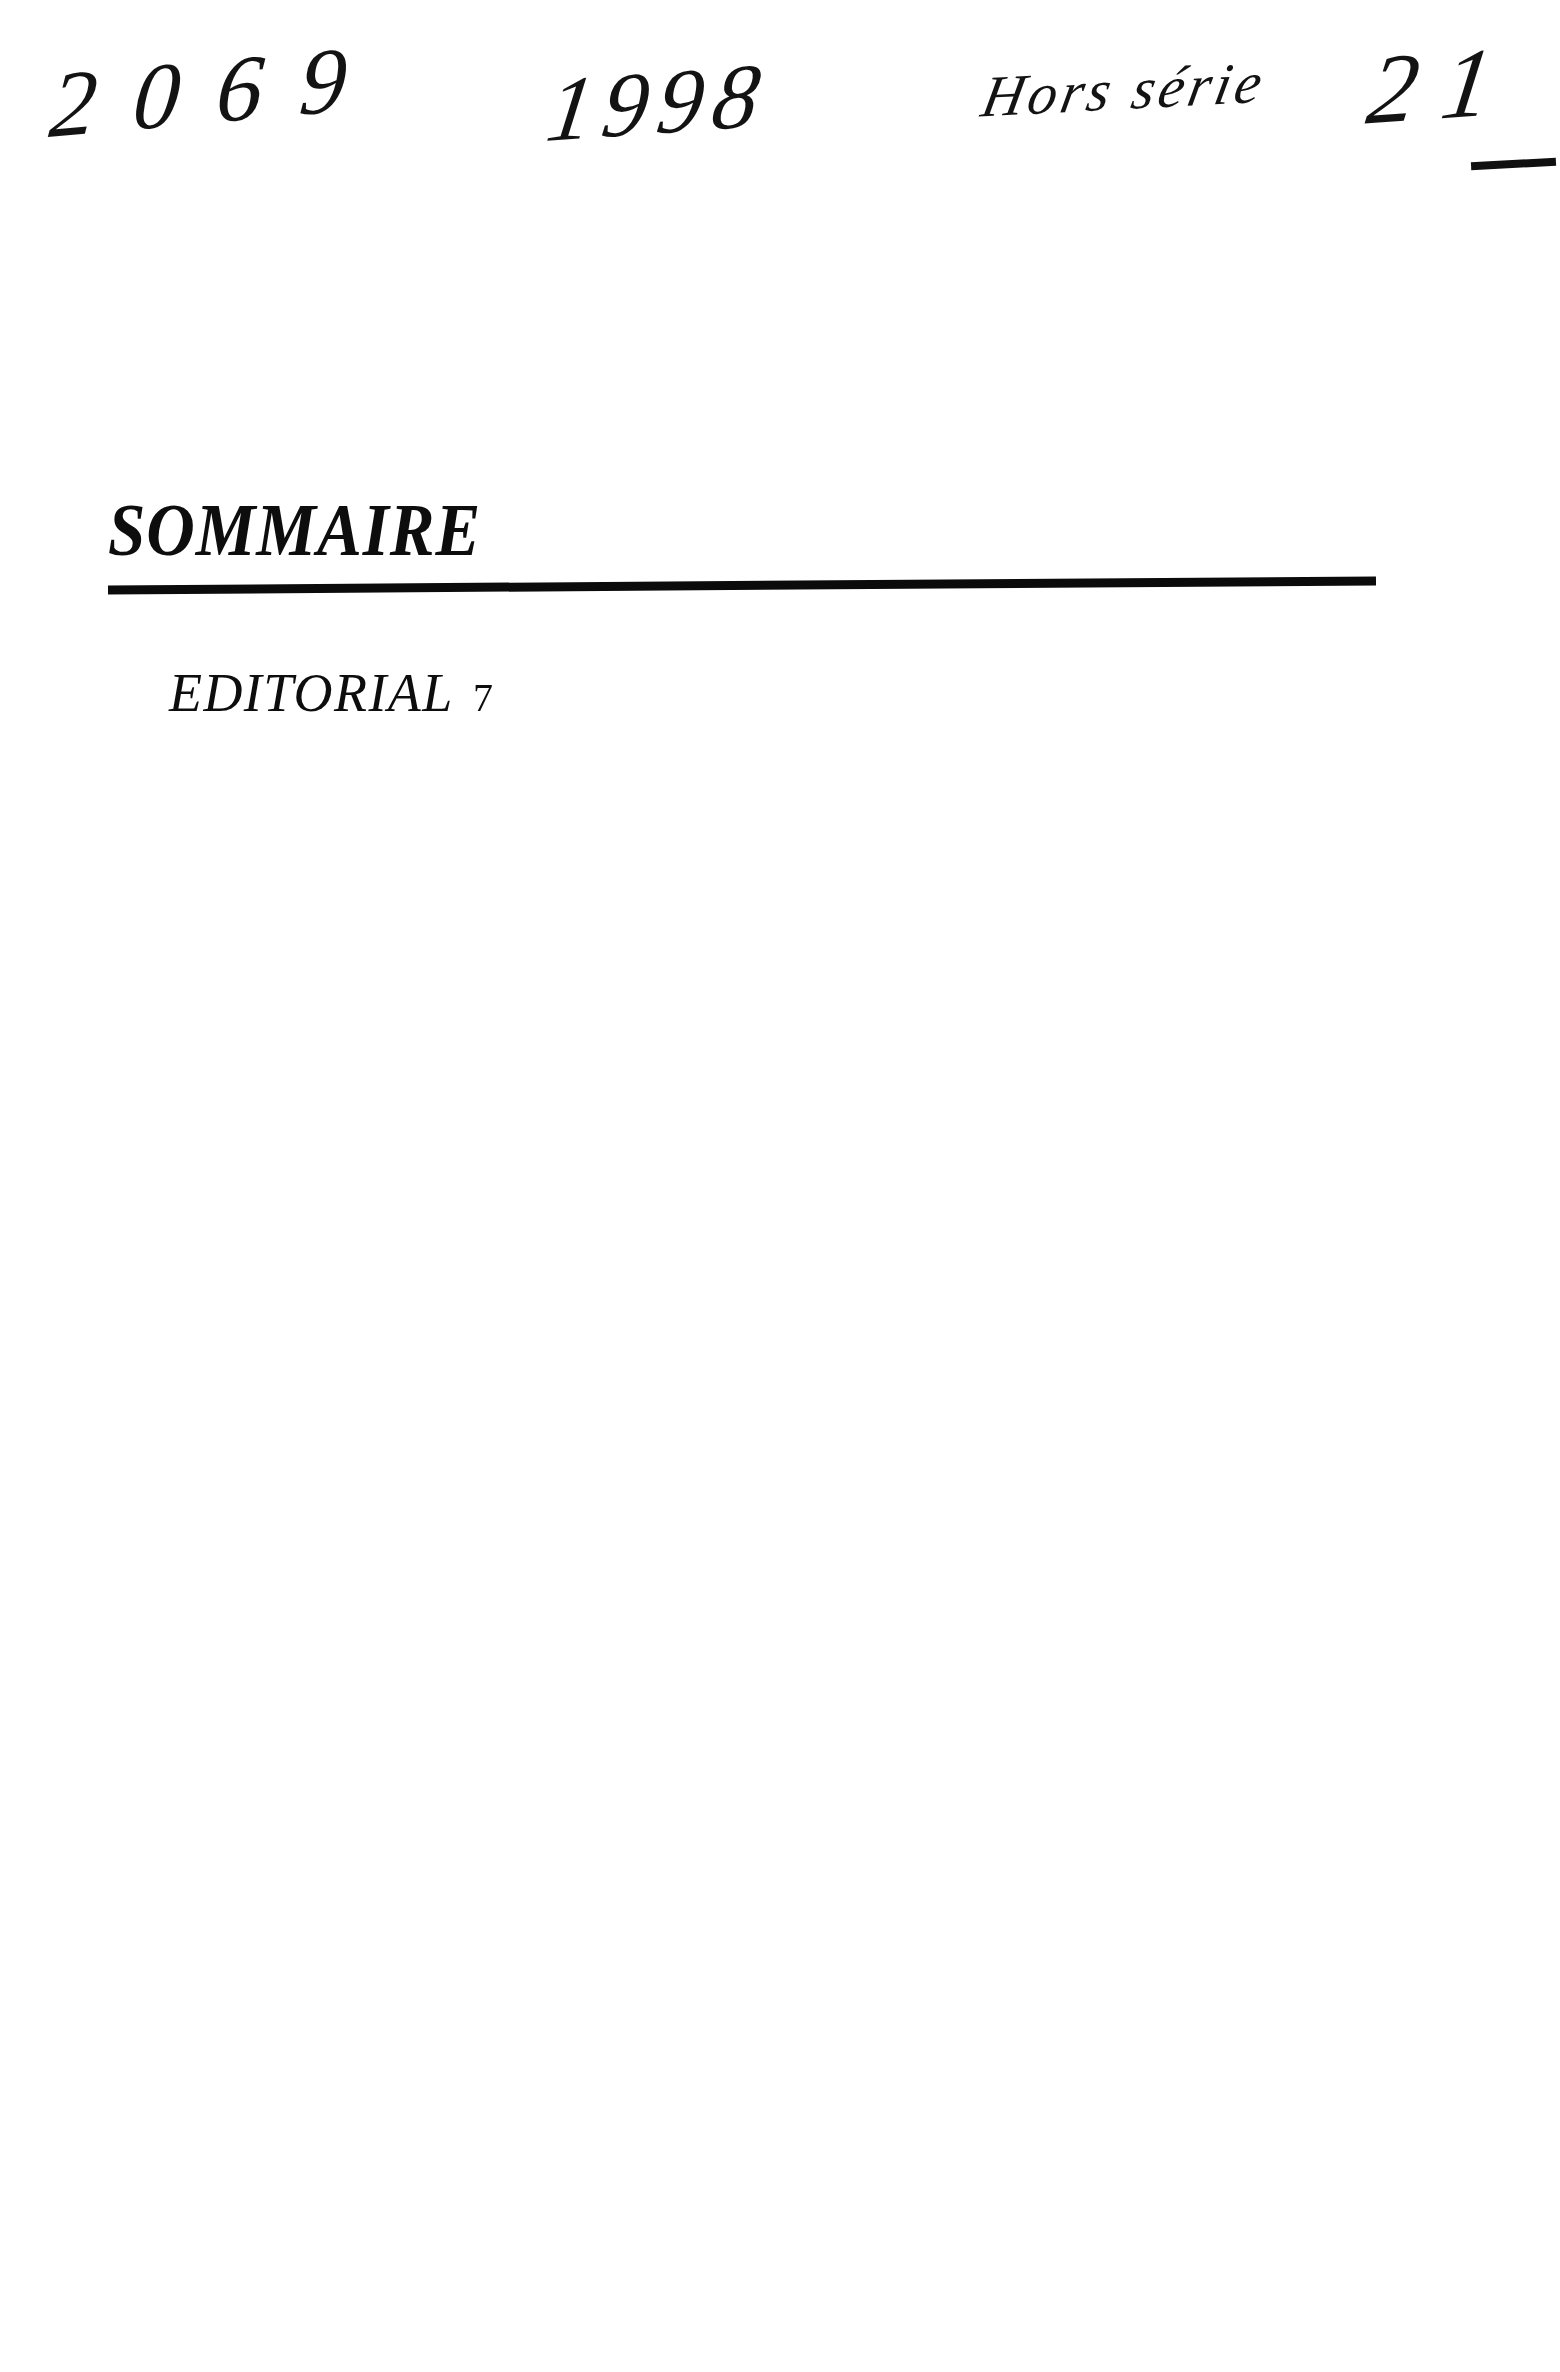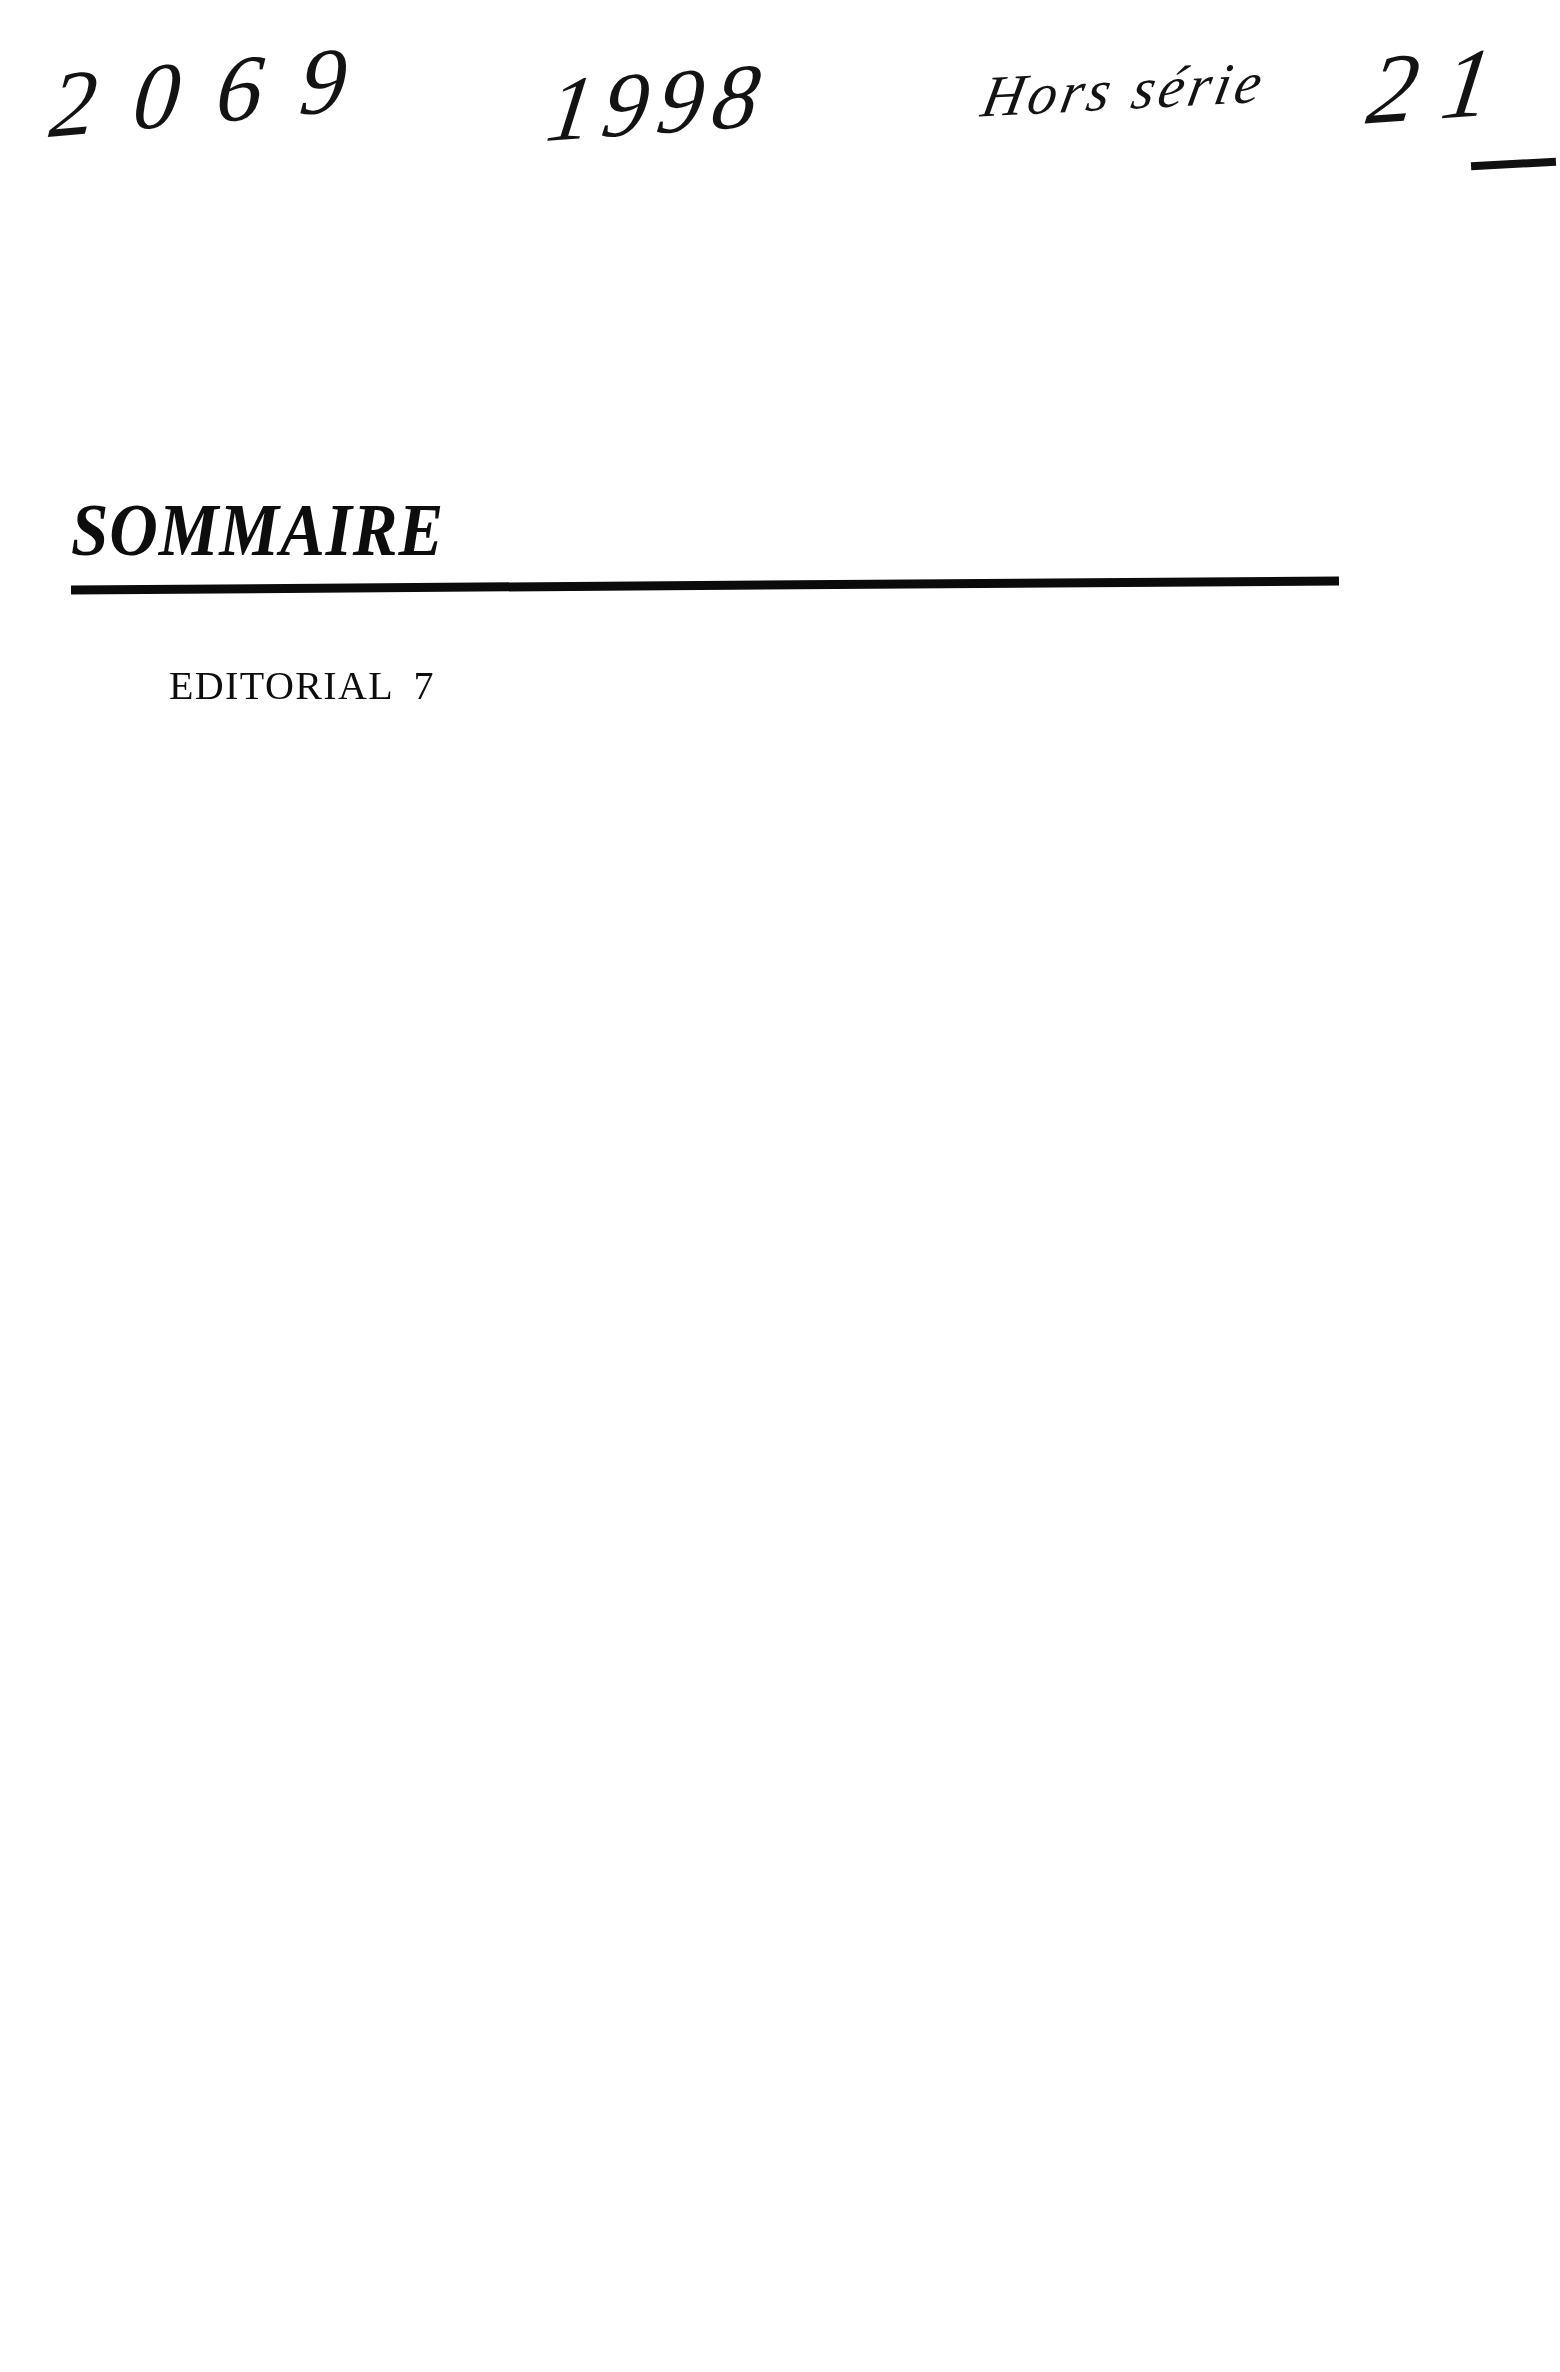--- a/index.html
+++ b/index.html
@@ -48,21 +48,21 @@
   .issue-underline {
     position: absolute;
     left: 1471px; top: 160px;
     width: 85px; height: 7.7px;
     background: #101010;
     transform: rotate(-3deg);
   }
 
   
   .title-block {
-    padding: 494px 0 0 71px;
+    padding: 494px 0 0 108px;
   }
   h1.sommaire {
     margin: 0;
     font-size: 73px;
     line-height: 1;
     font-style: italic;
     font-weight: bold;
     letter-spacing: 1px;
     transform: scaleX(0.92);
     transform-origin: left center;
@@ -83,21 +83,22 @@
   .toc-row {
     display: flex;
     align-items: baseline;
     line-height: 1;
     margin-top: 55px;
   }
   .toc-row.gap-first { margin-top: 77px; }
 
   .toc-row .label { white-space: nowrap; }
   .style-editorial .label {
-    font-size: 40px;
+    font-style: italic;
+    font-size: 54px;
     letter-spacing: 1.4px;
   }
 
   .toc-row .leader {
     flex: 1 1 auto;
     align-self: flex-end;
     height: 40px;
     margin: 0 3.9px 0 15.4px;
     background-image: radial-gradient(circle at 3.1px 50%, #141414 2.6px, rgba(0,0,0,0) 3.5px);
     background-size: 24px 7.7px;

